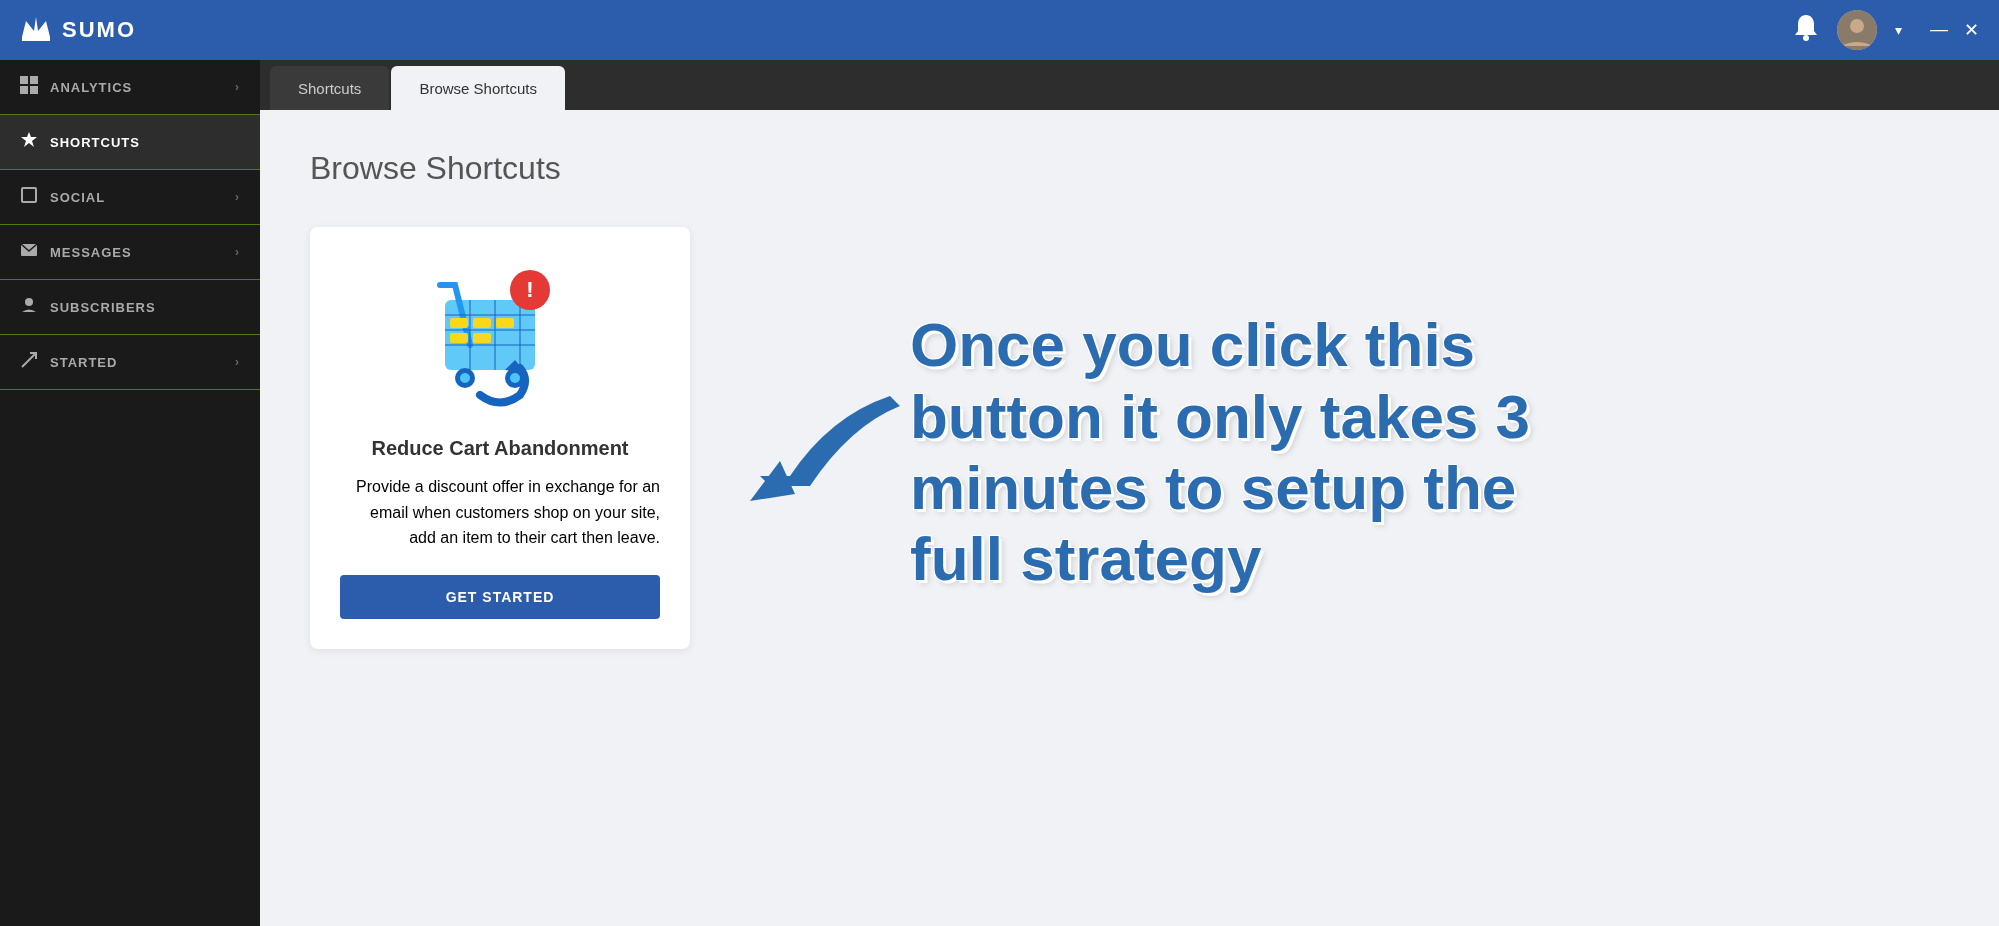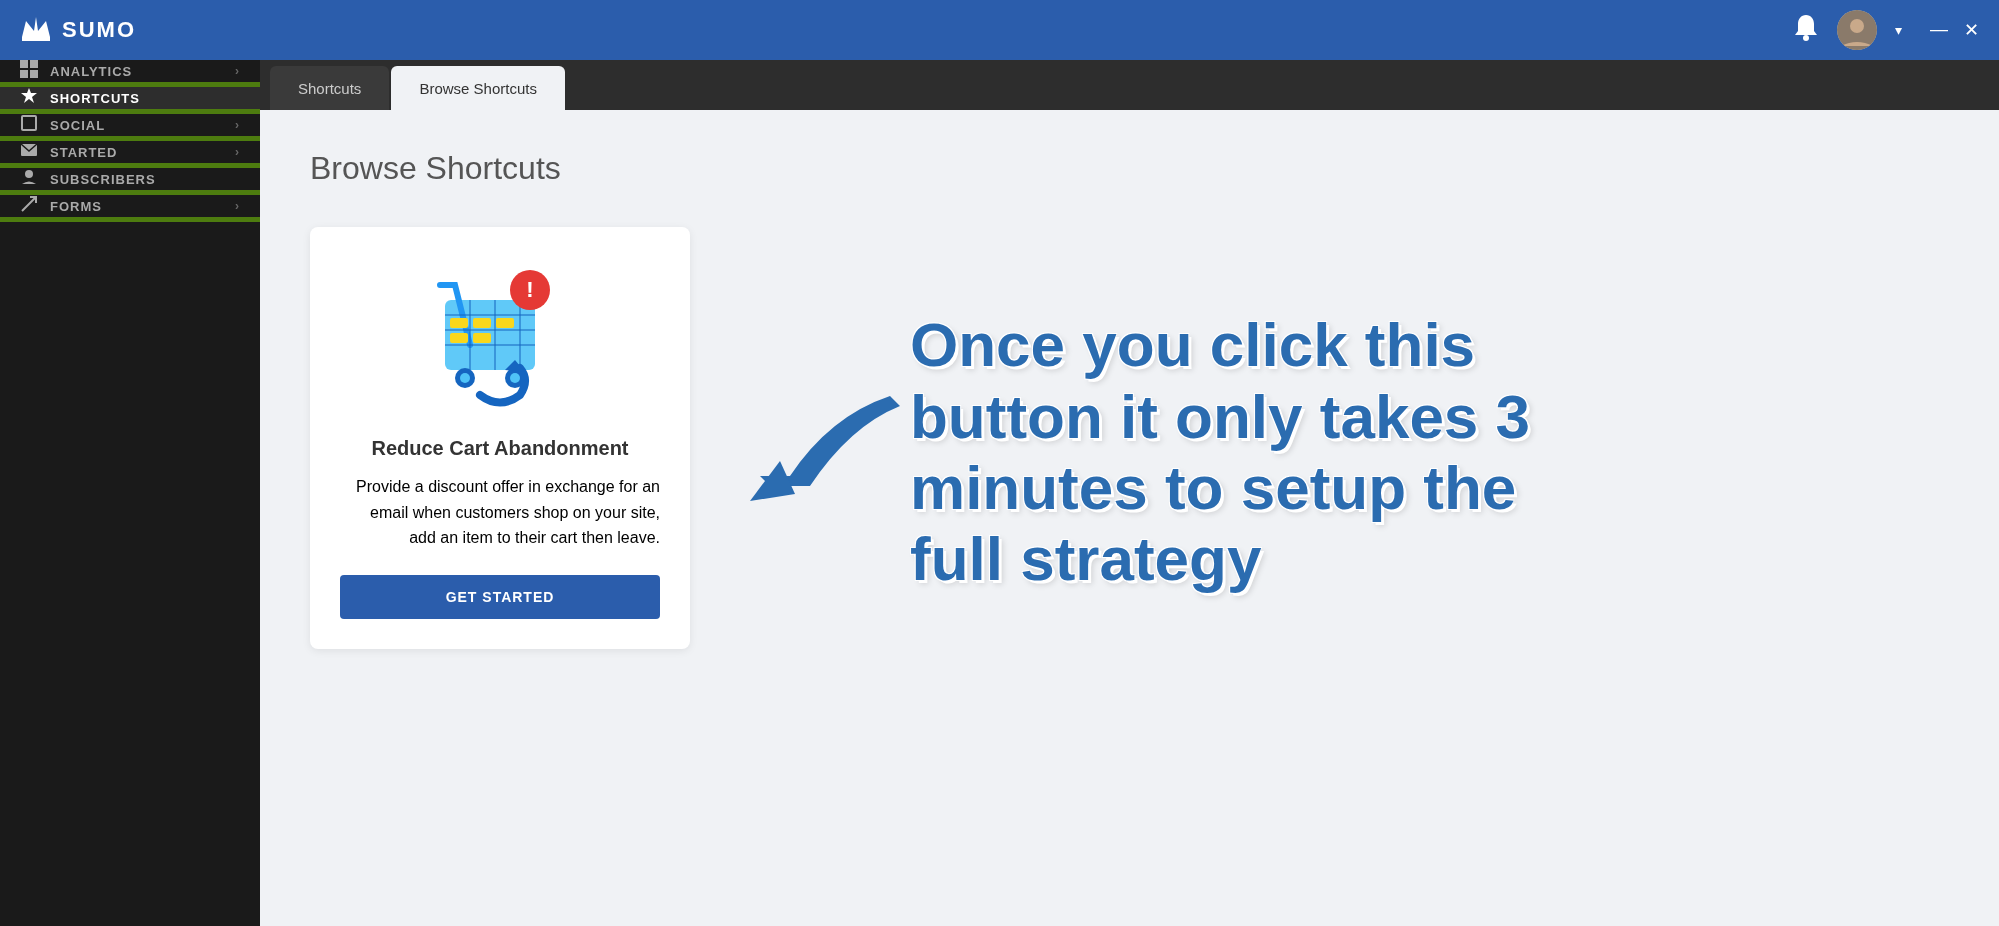--- a/index.html
+++ b/index.html
@@ -65,27 +65,27 @@
       width: 260px;
       background: #1a1a1a;
       flex-shrink: 0;
       display: flex;
       flex-direction: column;
     }
     .sidebar-item {
       display: flex;
       align-items: center;
       justify-content: space-between;
-      padding: 0 20px;
+      padding: 16px 20px;
       color: #aaa;
       cursor: pointer;
       font-size: 13px;
       font-weight: bold;
       letter-spacing: 1px;
-      border-bottom: 5px solid #4d7c0f;
+      border-bottom: 1px solid #4d7c0f;
     }
     .sidebar-item.active {
       background: #2d2d2d;
       color: white;
     }
     .sidebar-item .item-left {
       display: flex;
       align-items: center;
       gap: 12px;
     }
@@ -284,21 +284,21 @@
     </div>
 
     <div class="sidebar-item">
       <div class="item-left">
         <span class="icon">
           <svg width="18" height="18" viewBox="0 0 18 18" fill="#aaa">
             <rect x="1" y="3" width="16" height="12" rx="1"></rect>
             <polyline points="1,3 9,10 17,3" fill="none" stroke="#1a1a1a" stroke-width="1.5"></polyline>
           </svg>
         </span>
-        <span>STARTED</span>
+        <span>MESSAGES</span>
       </div>
       <span class="chevron">›</span>
     </div>
 
     <div class="sidebar-item">
       <div class="item-left">
         <span class="icon">
           <svg width="18" height="18" viewBox="0 0 18 18" fill="#aaa">
             <circle cx="9" cy="6" r="4"></circle>
             <path d="M2 16 Q9 11 16 16"></path>
@@ -309,21 +309,21 @@
     </div>
 
     <div class="sidebar-item">
       <div class="item-left">
         <span class="icon">
           <svg width="18" height="18" viewBox="0 0 18 18" fill="none" stroke="#aaa" stroke-width="2">
             <line x1="2" y1="16" x2="16" y2="2"></line>
             <polyline points="10,2 16,2 16,8"></polyline>
           </svg>
         </span>
-        <span>FORMS</span>
+        <span>STARTED</span>
       </div>
       <span class="chevron">›</span>
     </div>
 
   </div>
 
   <div class="content-area">
 
     <div class="tab-bar">
       <div class="tab">

